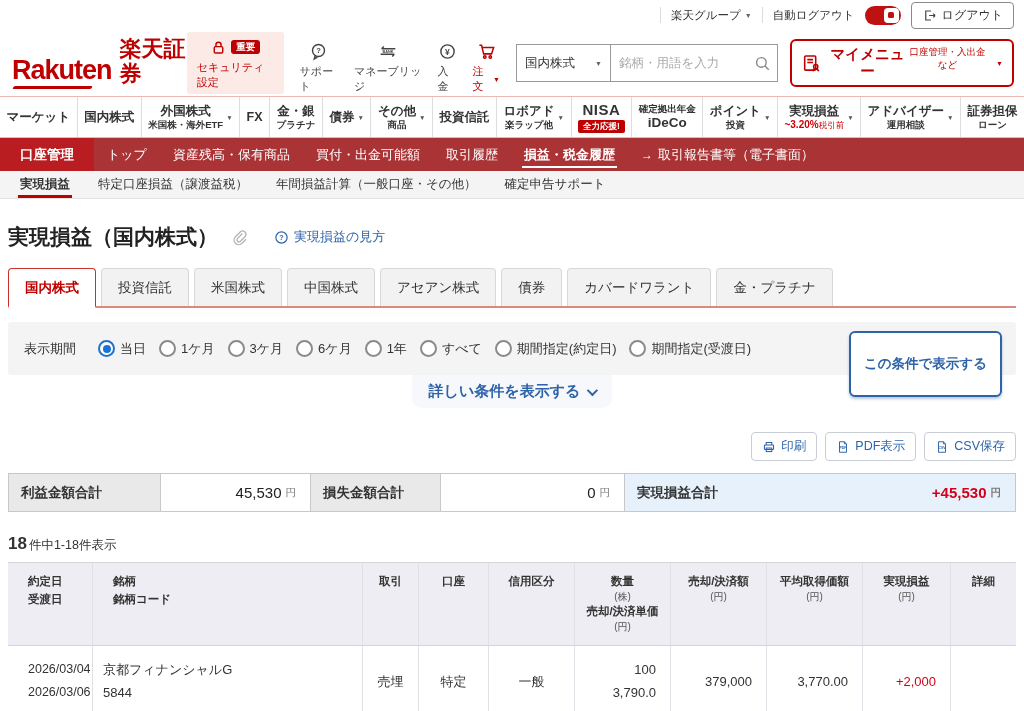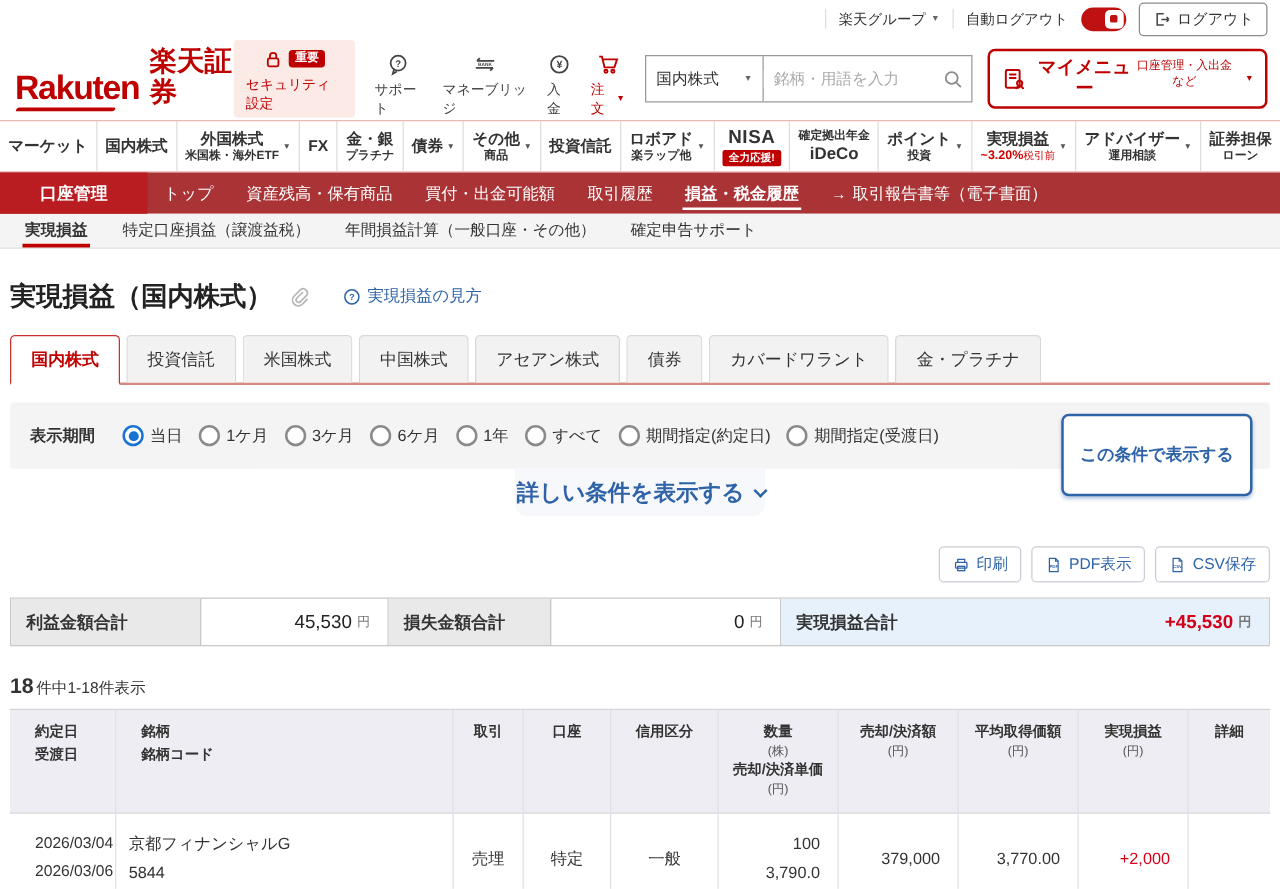--- a/index.html
+++ b/index.html
@@ -58,21 +58,21 @@
   .nav-item.em2 .nav-l1 { font-size: 9.5px; }
   .nav-item.em2 .nav-l2 { font-size: 13.5px; }
   .nav-item.nisa .nav-l1 { font-size: 15px; letter-spacing: 0.5px; }
   .nav-badge { background: #bf0000; color: #fff; font-size: 8.5px; font-weight: bold; border-radius: 2px; padding: 1px 5px; margin-top: 1px; white-space: nowrap; }
   .nav-accent { color: #cc0000; font-size: 10px; font-weight: bold; white-space: nowrap; }
   .nav-accent-sub { color: #cc0000; font-size: 8.5px; font-weight: normal; }
   .nav-caret { font-size: 6.5px; color: #555; margin-left: 1px; }
 
   
   .acct-bar { height: 33px; background: #aa3336; display: flex; align-items: stretch; color: #fff; }
-  .acct-home { background: #b91d22; display: flex; align-items: center; padding: 0 32px; font-size: 13.5px; font-weight: bold; cursor: pointer; }
+  .acct-home { background: #b91d22; display: flex; align-items: center; padding: 0 20px; font-size: 13.5px; font-weight: bold; cursor: pointer; }
   .acct-items { display: flex; align-items: stretch; }
   .acct-item { display: flex; align-items: center; gap: 5px; padding: 0 13px; font-size: 13px; cursor: pointer; position: relative; white-space: nowrap; }
   .acct-item.active { font-weight: bold; }
   .acct-item.active::after { content: ""; position: absolute; left: 11px; right: 11px; bottom: 3px; height: 2px; background: #fff; }
   .acct-arrow { font-size: 12px; }
 
   
   .sub-nav { height: 28px; background: #f4f4f4; border-bottom: 1px solid #e2e2e2; display: flex; align-items: stretch; padding-left: 6px; }
   .sub-item { display: flex; align-items: center; padding: 0 14px; font-size: 12.5px; color: #333; cursor: pointer; position: relative; white-space: nowrap; }
   .sub-item.active { font-weight: bold; }
@@ -82,29 +82,29 @@
   .main { padding: 0 8px; }
   .title-row { margin-top: 24px; display: flex; align-items: center; gap: 12px; }
   .page-title { font-size: 21px; font-weight: bold; color: #222; }
   .help-link { display: flex; align-items: center; gap: 5px; color: #2e63a8; font-size: 13px; cursor: pointer; margin-left: 14px; }
 
   .tabs { margin-top: 17px; display: flex; gap: 5px; border-bottom: 2px solid #d98a80; align-items: flex-end; }
   .tab { background: #f2f2f2; border: 1px solid #d8d8d8; border-bottom: none; border-radius: 4px 4px 0 0; padding: 10px 16px 9px; font-size: 13.5px; color: #333; cursor: pointer; white-space: nowrap; }
   .tab.active { background: #fff; border: 1px solid #c9302c; border-bottom: 2px solid #fff; margin-bottom: -2px; color: #bf0000; font-weight: bold; }
 
   .filter-panel { margin-top: 14px; background: #f4f4f4; border-radius: 3px; height: 53px; display: flex; align-items: center; padding: 0 16px; position: relative; }
-  .f-label { font-size: 13px; font-weight: bold; margin-right: 22px; }
+  .f-label { font-size: 13px; font-weight: normal; margin-right: 22px; }
   .radios { display: flex; align-items: center; }
   .radio { display: flex; align-items: center; gap: 5px; margin-right: 13px; font-size: 13px; cursor: pointer; white-space: nowrap; }
   .rdot { width: 17px; height: 17px; border-radius: 50%; border: 2px solid #8a8a8a; background: #fff; position: relative; flex: 0 0 auto; }
   .rdot.sel { border-color: #1a73d1; }
   .rdot.sel::after { content: ""; position: absolute; inset: 2.5px; background: #1a73d1; border-radius: 50%; }
   .submit-btn { position: absolute; right: 14px; top: 9px; background: #fff; border: 2px solid #2e63a8; border-radius: 6px; padding: 22px 13px; color: #2e63a8; font-size: 13.5px; font-weight: bold; cursor: pointer; font-family: inherit; box-shadow: 0 2px 3px rgba(46,99,168,0.35); }
 
-  .detail-pill { width: 200px; margin: 0 auto; background: #f6f8fb; border-radius: 0 0 10px 10px; padding: 7px 0; display: flex; align-items: center; justify-content: center; gap: 7px; color: #2e63a8; font-size: 18px; font-weight: bold; cursor: pointer; }
+  .detail-pill { width: 200px; margin: 0 auto; background: #f6f8fb; border-radius: 0 0 10px 10px; padding: 7px 0; display: flex; align-items: center; justify-content: center; gap: 7px; color: #2e63a8; font-size: 15px; font-weight: bold; cursor: pointer; }
   .chev { width: 8px; height: 8px; border-right: 2px solid #2e63a8; border-bottom: 2px solid #2e63a8; transform: rotate(45deg) translateY(-2px); }
 
   .actions { margin-top: 24px; display: flex; justify-content: flex-end; gap: 8px; }
   .act-btn { display: flex; align-items: center; gap: 5px; border: 1px solid #c9ced6; border-radius: 4px; background: #fff; padding: 5px 10px; color: #2e63a8; font-size: 12.5px; cursor: pointer; font-family: inherit; }
 
   .summary { margin-top: 12px; display: flex; border: 1px solid #c8c8c8; height: 39px; align-items: stretch; }
   .s-label { background: #e9e9e9; display: flex; align-items: center; padding: 0 12px; font-size: 13.5px; font-weight: bold; border-right: 1px solid #c8c8c8; width: 152px; }
   .s-label.s2 { width: 130px; }
   .s-value { display: flex; align-items: center; justify-content: flex-end; padding: 0 14px; border-right: 1px solid #c8c8c8; width: 150px; font-size: 15px; color: #222; }
   .s-value.s2v { width: 184px; }

